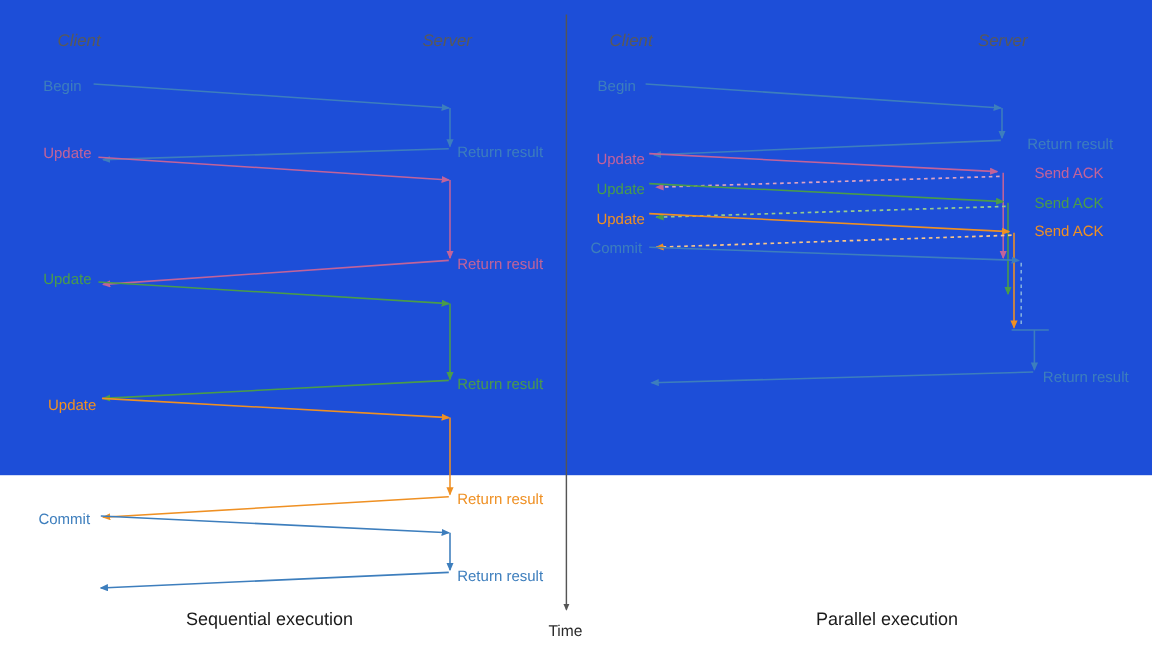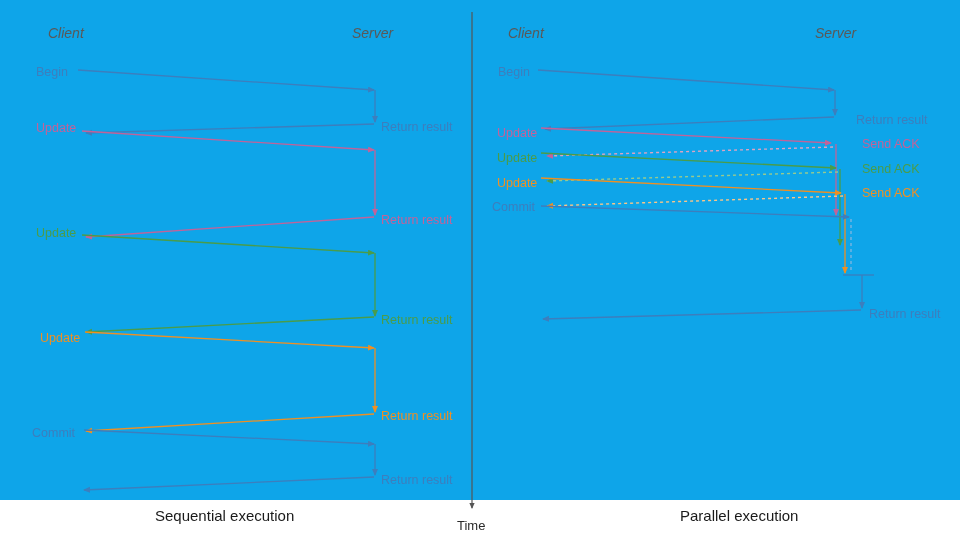--- a/index.html
+++ b/index.html
@@ -10,22 +10,22 @@
   body {
     width: 960px;
     height: 540px;
     font-family: "Liberation Sans", sans-serif;
     overflow: hidden;
     position: relative;
   }
   #stage {
     position: relative;
     width: 960px;
-    height: 500px;
-    background: #0ea5e9;
+    height: 396px;
+    background: #1d4ed8;
   }
   svg.diagram {
     position: absolute;
     left: 0;
     top: 0;
     width: 960px;
     height: 540px;
   }
   text { font-family: "Liberation Sans", sans-serif; }
   .role-label { font-size: 14px; font-style: italic; fill: #595959; }

